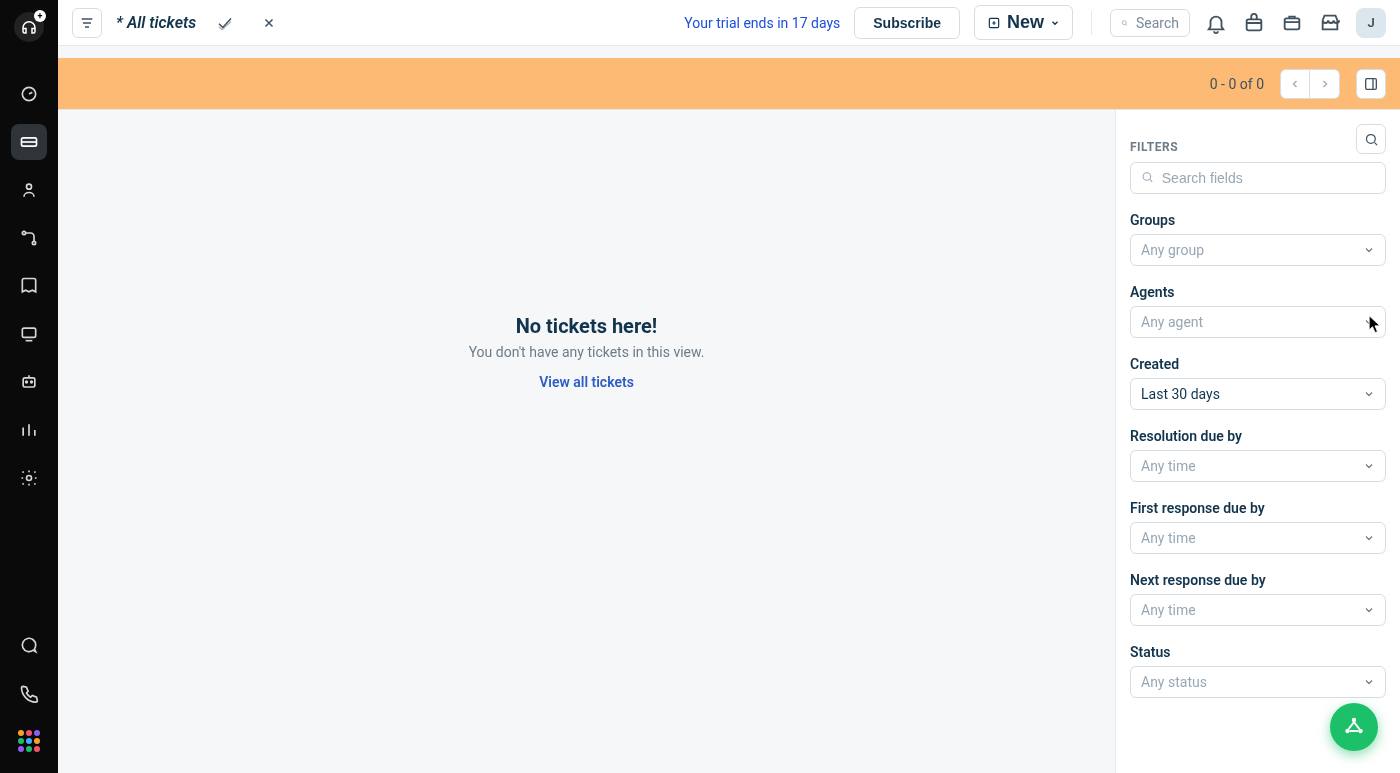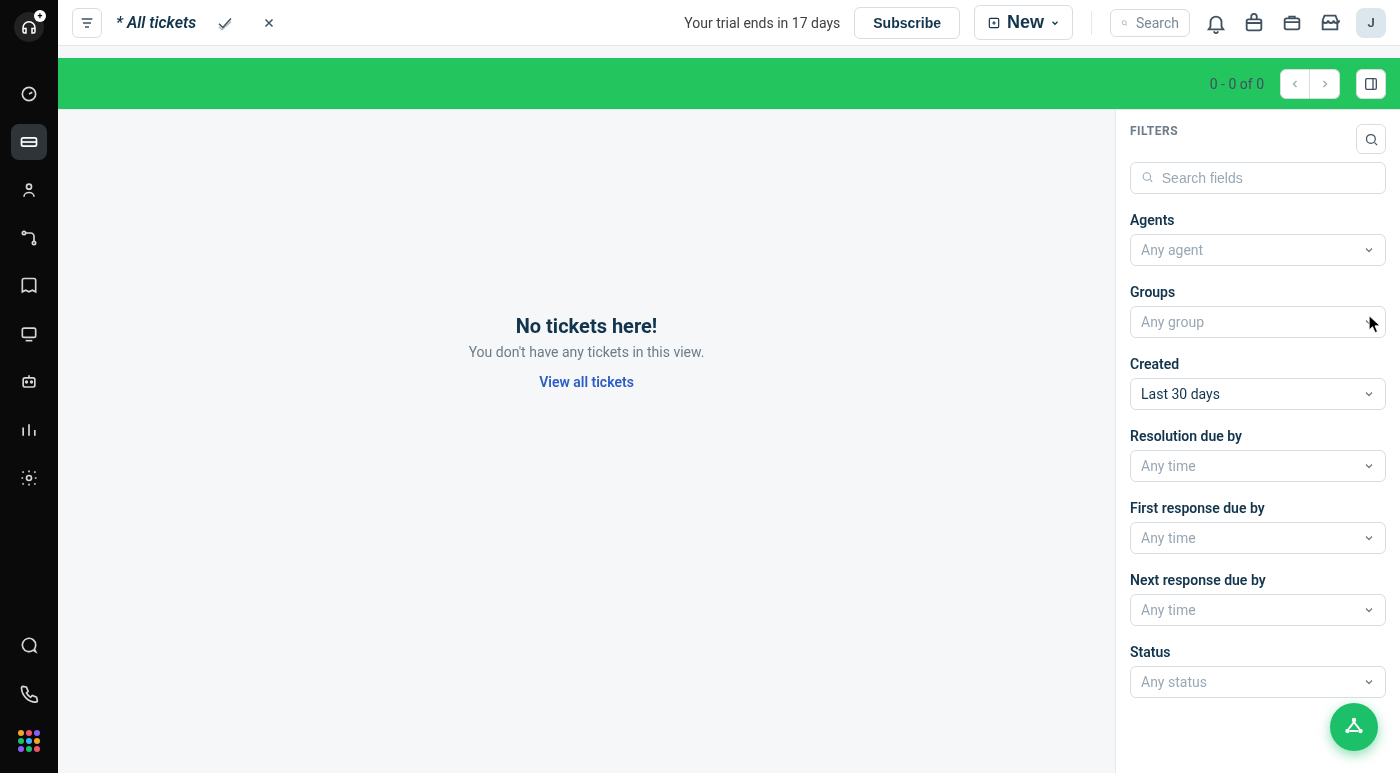--- a/index.html
+++ b/index.html
@@ -75,21 +75,21 @@
       border: 1px solid #d8dde1;
       border-radius: 6px;
       background: #fff;
       display: flex;
       align-items: center; justify-content: center;
       color: #40515f;
     }
     .icon-btn.plain { border:none; }
     .view-title { font-size: 16px; font-weight: 600; font-style: italic; color:#12344d;}
     .head-spacer { flex: 1; }
-    .trial-text { color:#404040; font-size:14px;}
+    .trial-text { color:#1d4ed8; font-size:14px;}
     .subscribe-btn{
       border:1px solid #d8dde1; background:#fff; border-radius:6px;
       padding:7px 18px; font-size:14px; font-weight:600; color:#12344d;
     }
     .new-btn{
       border:1px solid #d8dde1; background:#fff; border-radius:6px;
       padding:6px 12px; font-size:18px; font-weight:600; color:#12344d;
       display:flex; align-items:center; gap:6px;
     }
     .divider { width:1px; height:24px; background:#e6e9ec; margin:0 4px;}
@@ -101,21 +101,21 @@
     .top-icon { color:#40515f; width:24px; height:24px; display:flex;align-items:center;justify-content:center;}
     .avatar {
       width:30px; height:30px; border-radius:8px; background:#dbe6ed;
       color:#40515f; display:flex; align-items:center; justify-content:center;
       font-size:13px; font-weight:600;
     }
 
     
     .subbar {
       position:absolute; left:58px; top:58px; right:0; height:52px;
-      background:#22c55e;
+      background:#fdba74;
       border-bottom:1px solid #e6e9ec;
       display:flex; align-items:center; padding:0 14px; gap:8px;
     }
     .subbar .spacer{flex:1;}
     .count-txt { color:#40515f; font-size:14px; margin-right:8px;}
     .pager { display:flex; }
     .pager-btn {
       width:30px; height:30px; border:1px solid #d8dde1; background:#fff;
       display:flex;align-items:center;justify-content:center; color:#a3b0ba;
     }
@@ -136,21 +136,21 @@
     .empty-sub{color:#6d7c88;margin-top:6px;}
     .empty-link{margin-top:14px;font-weight:600;color:#2c5cc5;}
 
     
     .filters {
       position:absolute; top:110px; right:0; bottom:0; width:285px;
       background:#fff; border-left:1px solid #e6e9ec;
       display:flex; flex-direction:column;
     }
     .filters-head{
-      display:flex;align-items:flex-start;justify-content:space-between;
+      display:flex;align-items:flex-end;justify-content:space-between;
       padding:14px 14px 8px 14px;
     }
     .filters-head-title{font-size:12px;font-weight:700;letter-spacing:0.5px;color:#6d7c88;}
     .filter-body{flex:1;overflow:auto;padding:0 14px;}
     .field-search{
       display:flex;align-items:flex-start;gap:8px;
       border:1px solid #d8dde1;border-radius:6px;background:#fff;
       padding:7px 10px;color:#7a8a99;margin-bottom:18px;
     }
     .field-search input{border:none;outline:none;font-size:14px;width:100%;color:#12344d;}
@@ -384,33 +384,33 @@
   <div class="filter-body">
     <div class="field-search">
       <svg width="14" height="14" viewBox="0 0 24 24" fill="none" stroke="#98a8b5" stroke-width="2">
           <circle cx="11" cy="11" r="7"></circle>
           <path d="M21 21l-4-4"></path>
         </svg>
       <input type="text" placeholder="Search fields" style="">
     </div>
 
     <div class="filter-group">
+      <div class="filter-label">Groups</div>
+      <div class="select">
+        <span>Any group</span>
+        <svg class="chev" width="12" height="12" viewBox="0 0 24 24" fill="none" stroke="currentColor" stroke-width="2.5">
+            <path d="M6 9l6 6 6-6"></path>
+          </svg>
+      </div>
+    </div>
+
+    <div class="filter-group">
       <div class="filter-label">Agents</div>
       <div class="select">
         <span>Any agent</span>
-        <svg class="chev" width="12" height="12" viewBox="0 0 24 24" fill="none" stroke="currentColor" stroke-width="2.5">
-            <path d="M6 9l6 6 6-6"></path>
-          </svg>
-      </div>
-    </div>
-
-    <div class="filter-group">
-      <div class="filter-label">Groups</div>
-      <div class="select">
-        <span>Any group</span>
         <svg class="chev" width="12" height="12" viewBox="0 0 24 24" fill="none" stroke="currentColor" stroke-width="2.5">
             <path d="M6 9l6 6 6-6"></path>
           </svg>
       </div>
     </div>
 
     <div class="filter-group">
       <div class="filter-label">Created</div>
       <div class="select has-value">
         <span>Last 30 days</span>

